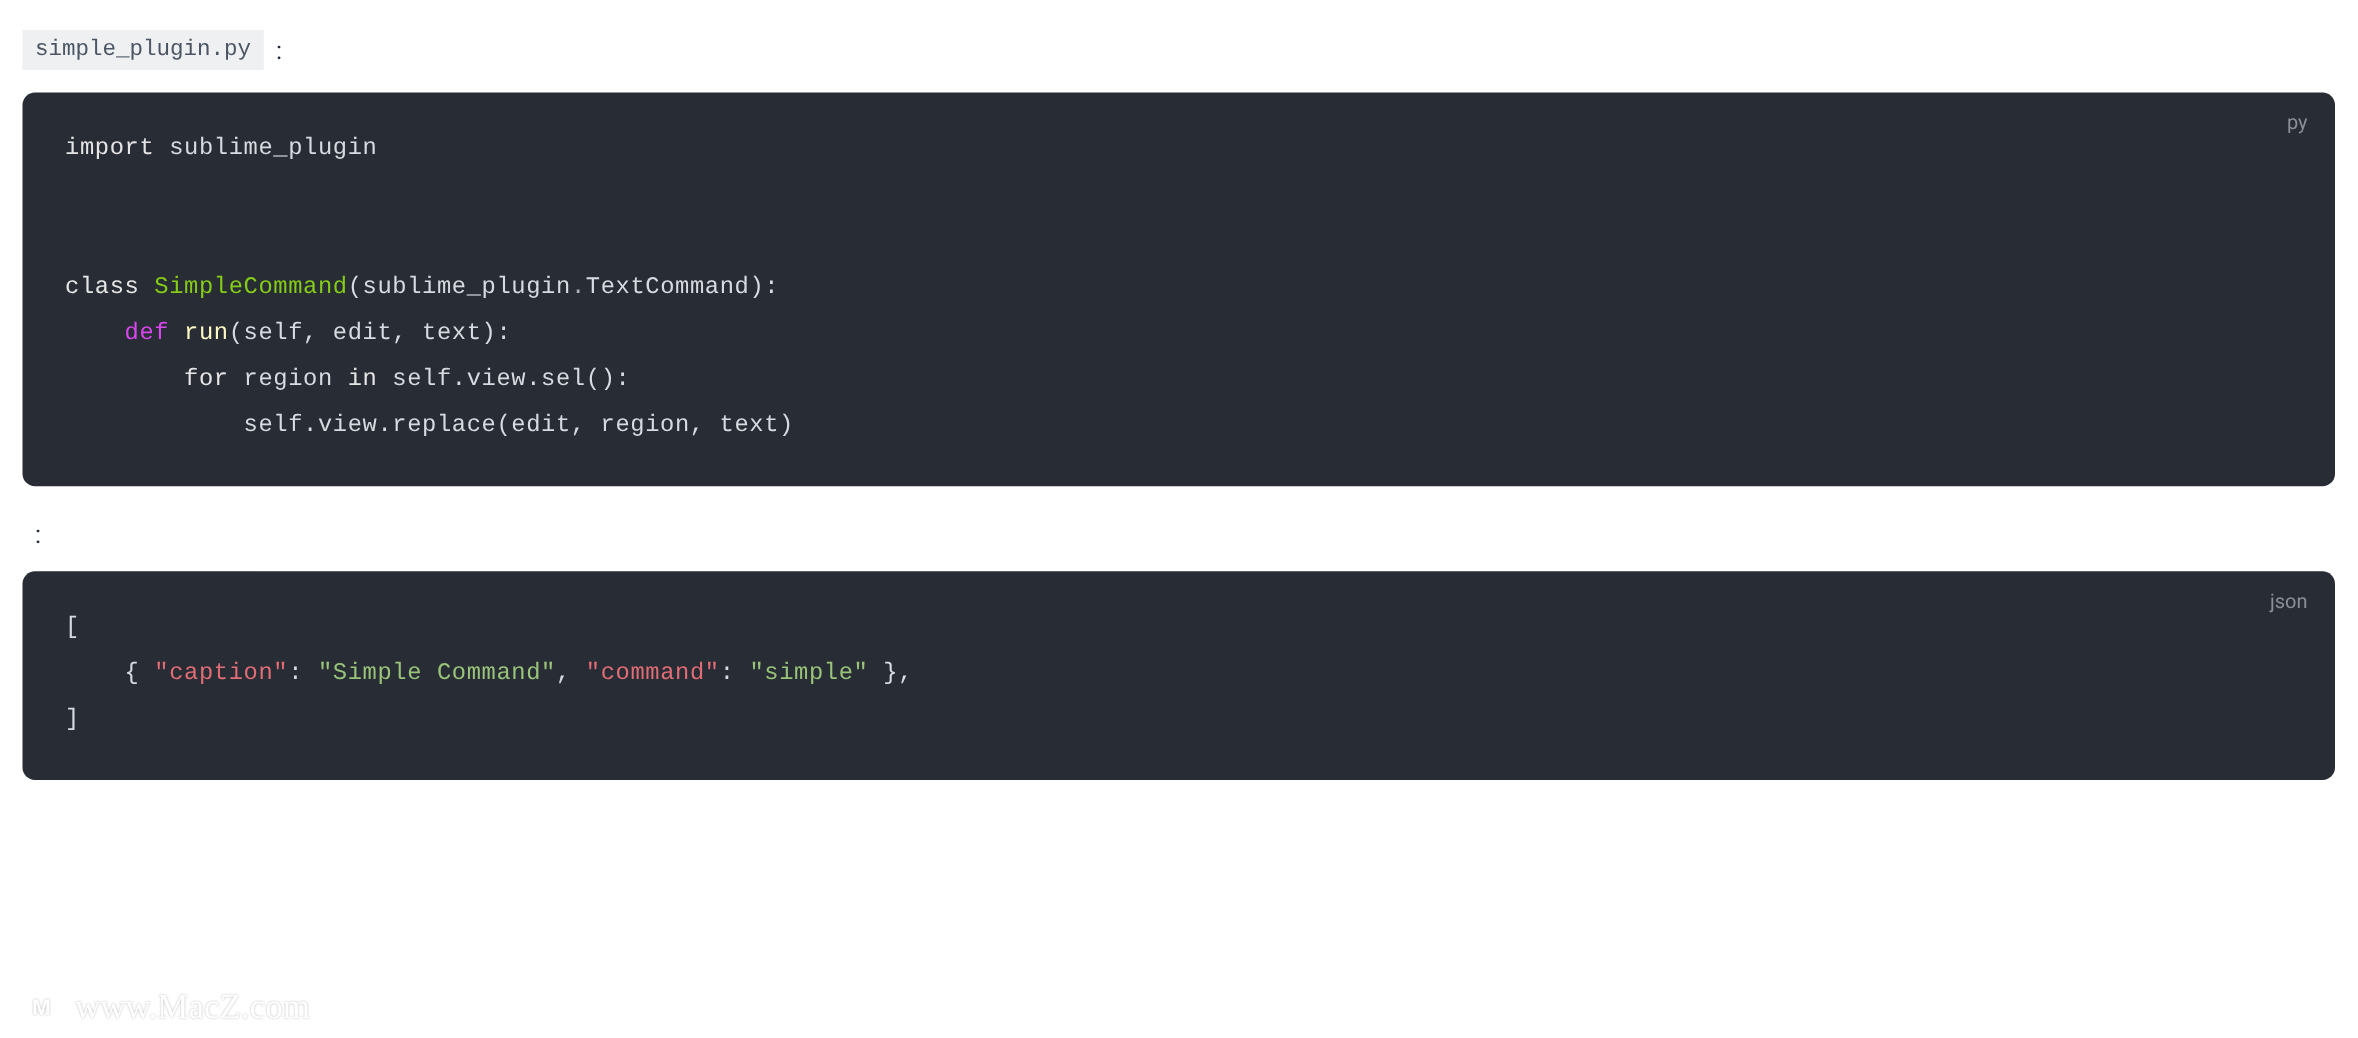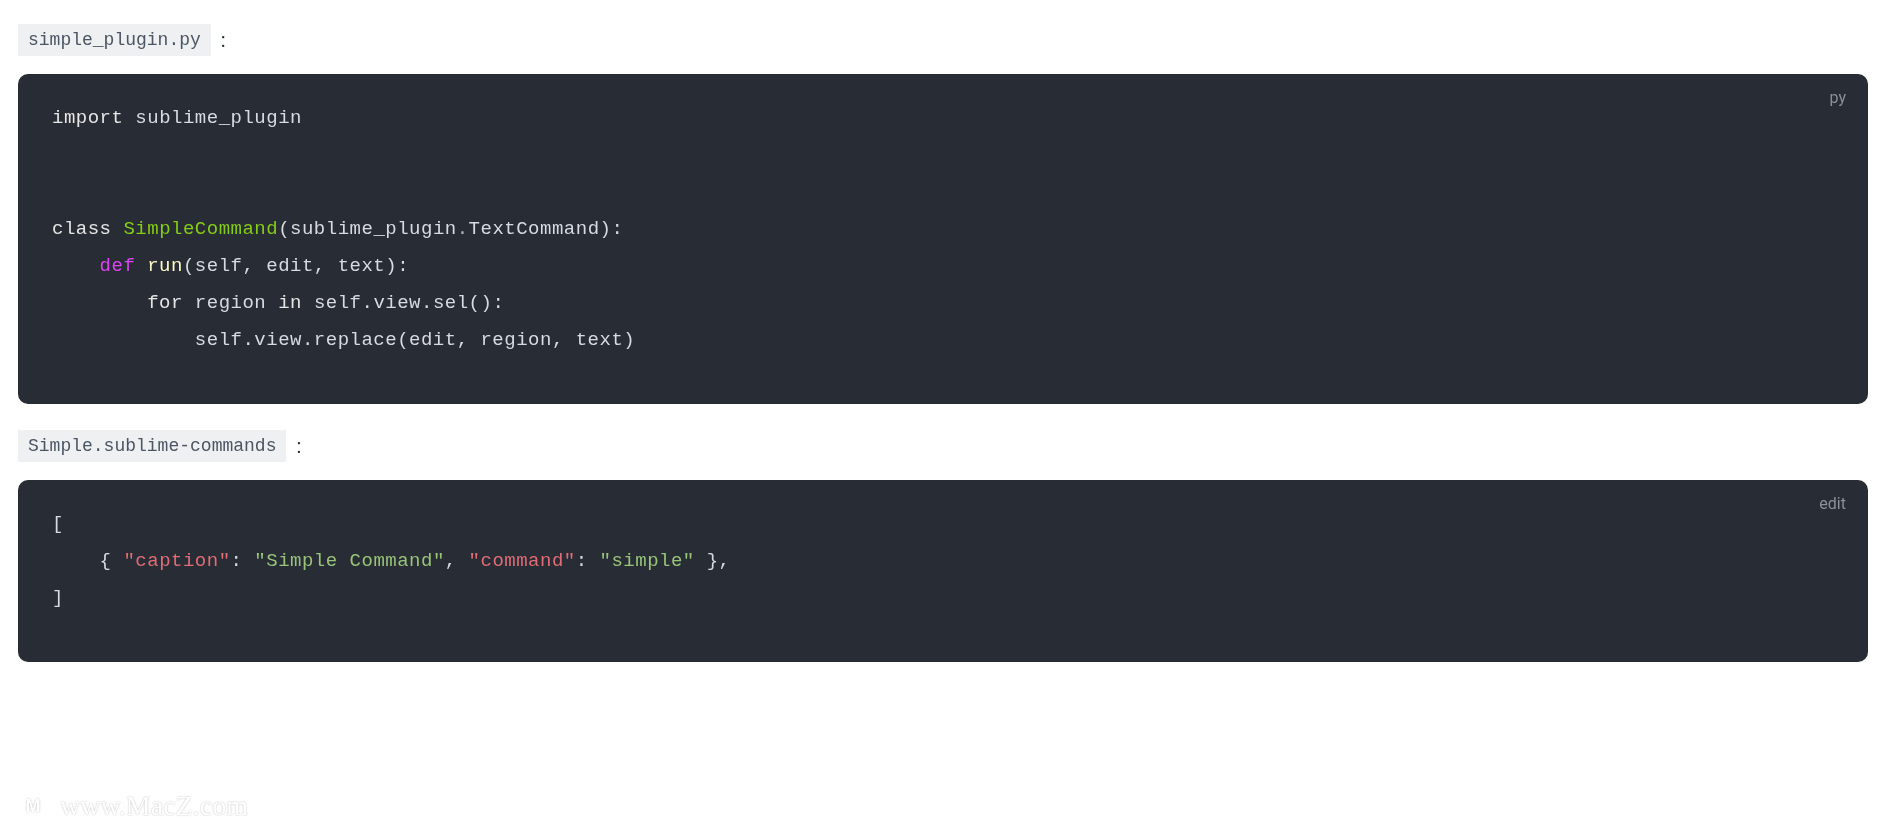--- a/index.html
+++ b/index.html
@@ -31,21 +31,21 @@
   }
   .file-label-colon {
     margin-left: 10px;
     color: #1f2937;
     font-size: 20px;
   }
   .code-block {
     position: relative;
     background: #282c34;
     border-radius: 10px;
-    padding: 26px 34px 45px 34px;
+    padding: 26px 34px 30px 34px;
     margin-bottom: 26px;
     overflow: hidden;
   }
   .code-lang-badge {
     position: absolute;
     top: 14px;
     right: 22px;
     color: #8a8f99;
     font-family: -apple-system, BlinkMacSystemFont, "Segoe UI", Roboto, sans-serif;
     font-size: 16px;
@@ -106,26 +106,25 @@
   <div class="code-content" id="code1"><span class="tok-keyword">import </span><span>sublime_plugin</span>
 
 
 <span class="tok-keyword">class </span><span class="tok-class">SimpleCommand</span><span class="tok-paren">(</span><span>sublime_plugin</span><span class="tok-punct">.</span><span>TextCommand</span><span class="tok-paren">):</span>
 <span>    </span><span class="tok-def">def </span><span class="tok-func">run</span><span class="tok-paren">(</span><span>self, edit, text</span><span class="tok-paren">):</span>
 <span>        </span><span class="tok-keyword">for </span><span>region </span><span class="tok-keyword">in </span><span>self.view.sel():</span>
 <span>            </span><span>self.view.replace(edit, region, text)</span></div>
 </div>
 
 <div class="file-label-row">
-  <span class="file-label">Simple.sublime-commands</span>
   <span class="file-label-colon">:</span>
 </div>
 
 <div class="code-block">
-  <div class="code-lang-badge">edit</div>
+  <div class="code-lang-badge">json</div>
   <div class="code-content" id="code2"><span>[</span>
 <span>    { </span><span class="tok-key">"caption"</span><span>: </span><span class="tok-string">"Simple Command"</span><span>, </span><span class="tok-key">"command"</span><span>: </span><span class="tok-string">"simple"</span><span> },</span>
 <span>]</span></div>
 </div>
 
 <div class="watermark">
   <span class="watermark-icon">M</span>
   <span>www.MacZ.com</span>
 </div>
 

